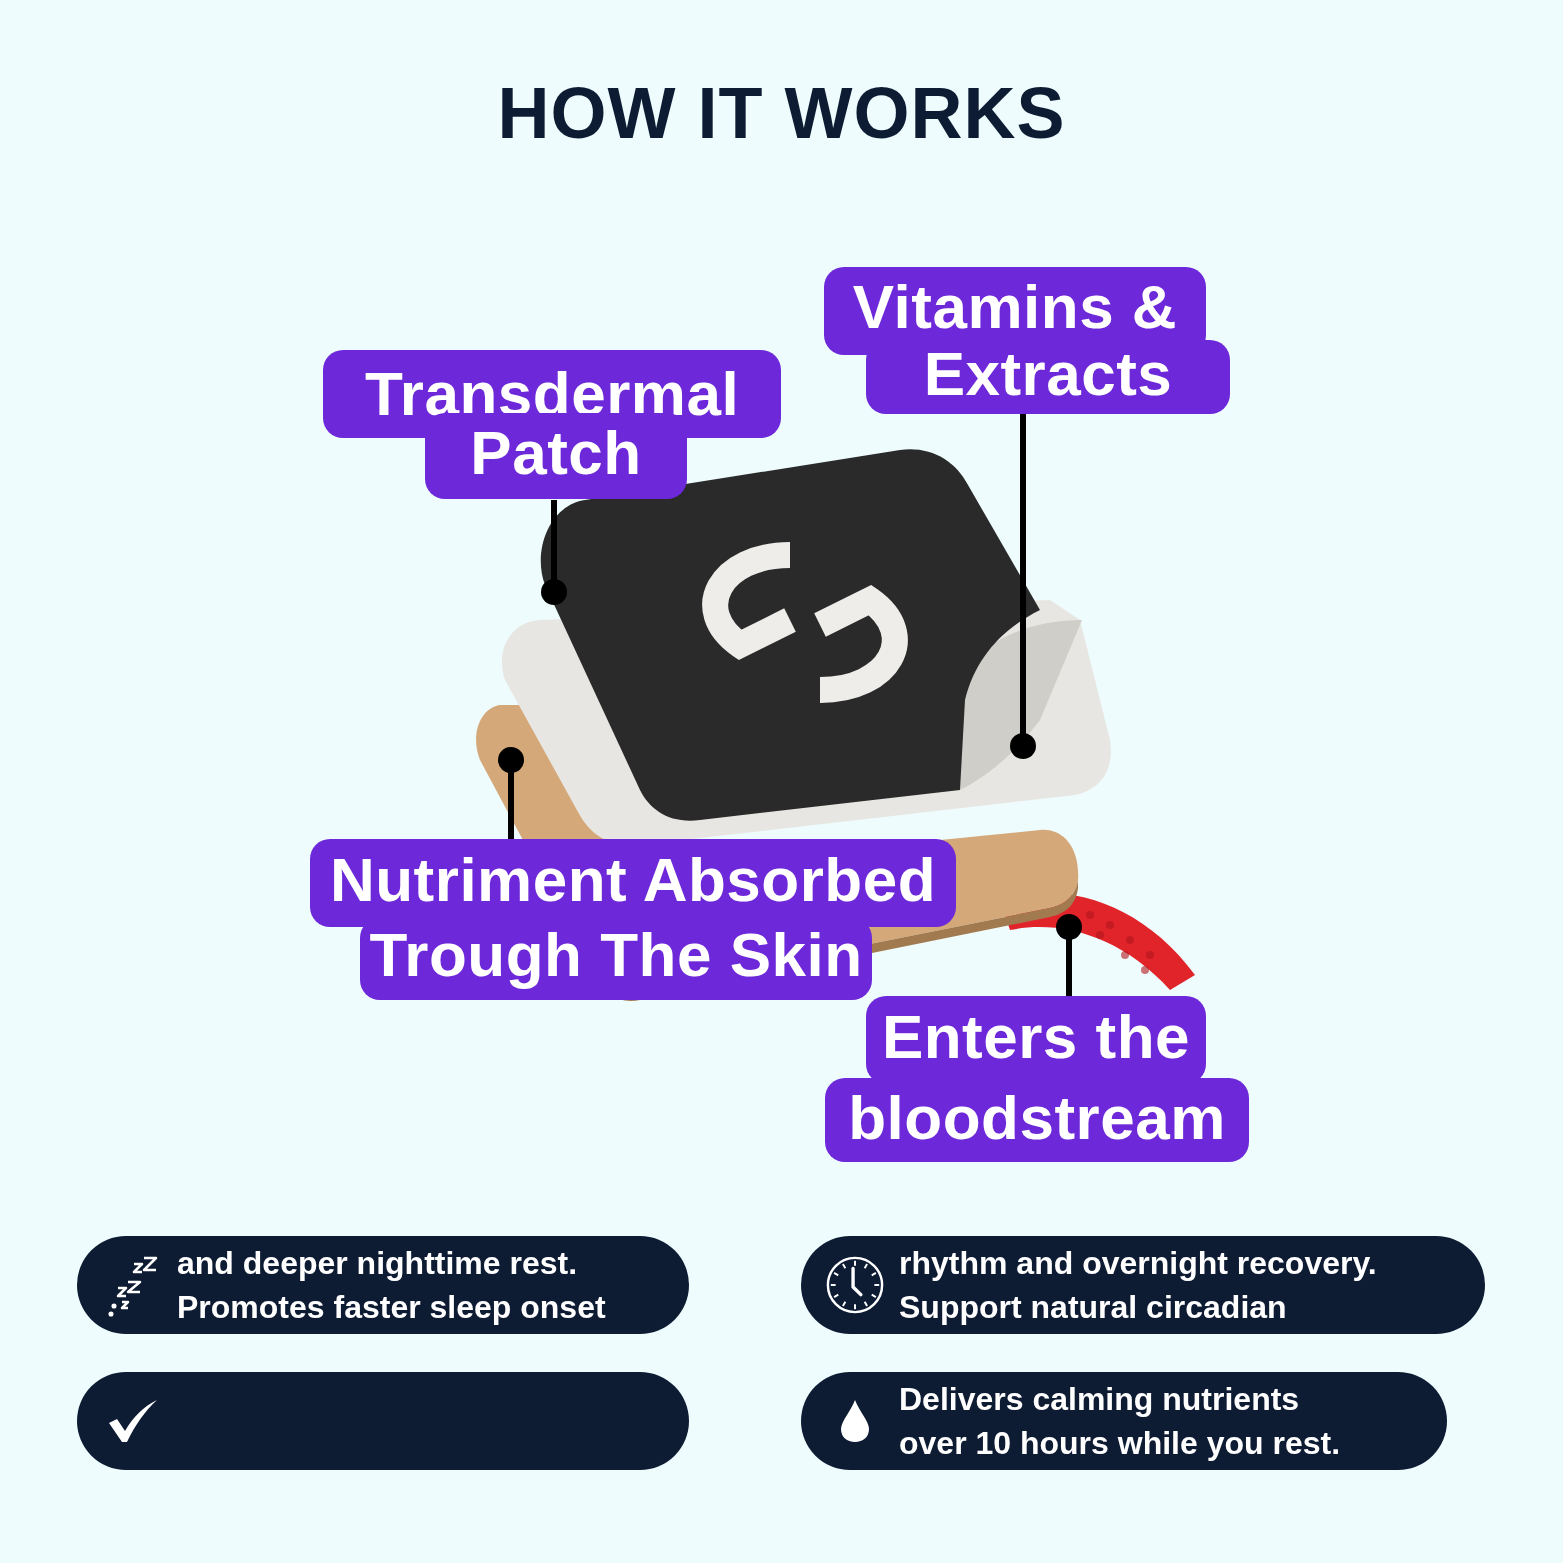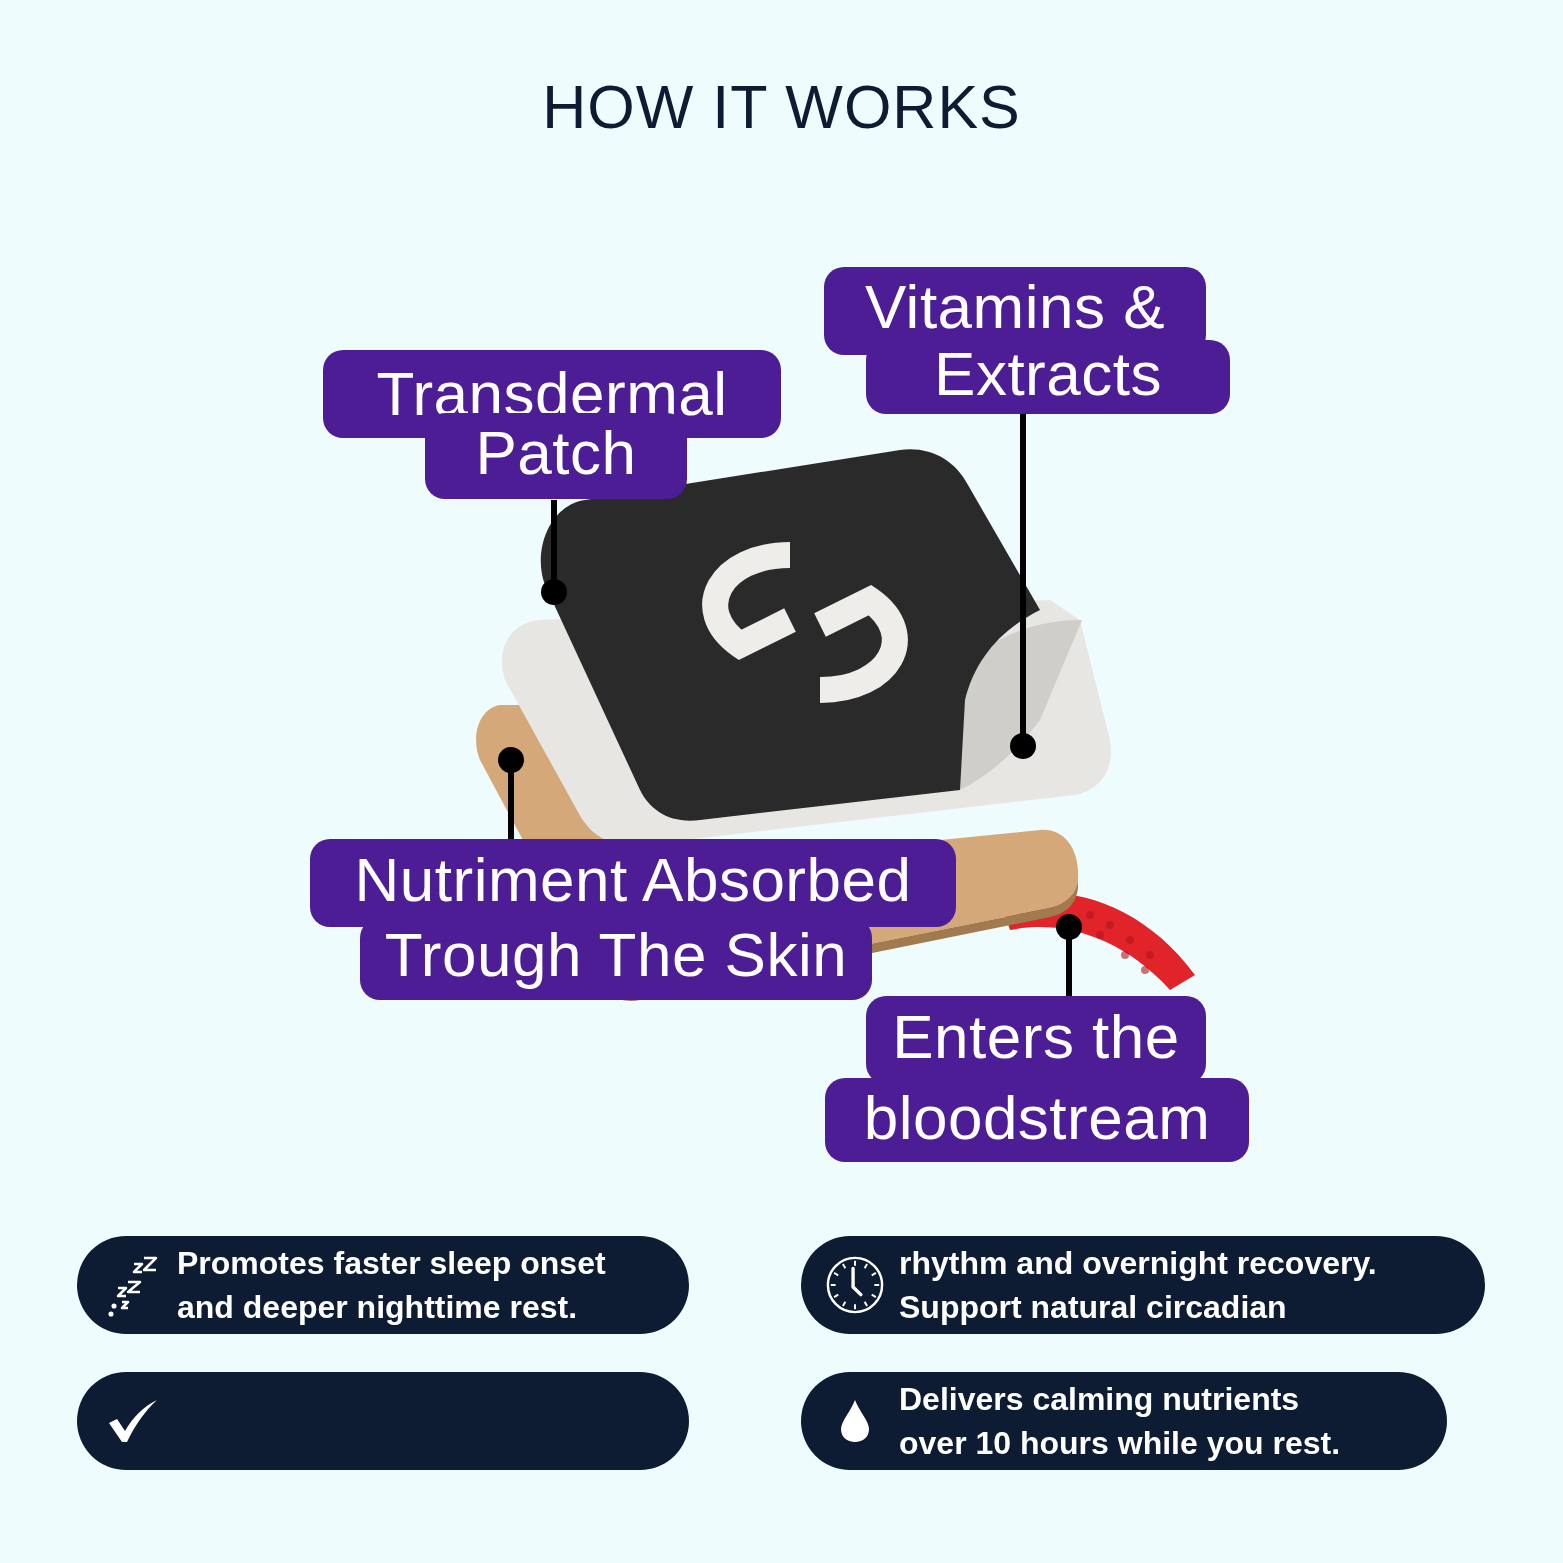--- a/index.html
+++ b/index.html
@@ -4,24 +4,24 @@
 <style>
   html, body { margin:0; padding:0; }
   body {
     width:1563px; height:1563px; position:relative; overflow:hidden;
     background:#eefcfd;
     font-family:"Liberation Sans", "DejaVu Sans", sans-serif;
     color:#0d1b33;
   }
   .title {
     position:absolute; left:0; right:0; top:72px; text-align:center;
-    font-size:61px; font-weight:400; letter-spacing:1px; color:#0d1b33;
+    font-size:72px; font-weight:700; letter-spacing:1px; color:#0d1b33;
   }
   .tag {
-    position:absolute; background:#4c1d95; color:#fff; font-weight:400;
+    position:absolute; background:#6d28d9; color:#fff; font-weight:700;
     border-radius:20px; text-align:center; white-space:nowrap;
     font-size:62px; line-height:80px; letter-spacing:0.5px;
   }
   .line { position:absolute; background:#000; width:6px; }
   .dot { position:absolute; width:26px; height:26px; border-radius:50%; background:#000; }
   .pill {
     position:absolute; background:#0d1b33; color:#fff; border-radius:50px;
     display:flex; align-items:center; box-sizing:border-box;
   }
   .pill .icon { width:60px; display:flex; justify-content:center; align-items:center; margin-right:14px; }
@@ -95,22 +95,22 @@
       <path d="M36 6 H48 L36 18 H48"></path>
       <path d="M26 12 H34 L26 20 H34"></path>
       <path d="M20 30 H32 L20 40 H32"></path>
       <path d="M10 36 H18 L10 44 H18"></path>
       <path d="M14 50 H20 L14 56 H20"></path>
       <circle cx="6" cy="54" r="1.3" fill="#fff"></circle>
         <circle cx="3" cy="62" r="1.3" fill="#fff"></circle>
     </svg>
   </span>
   <div class="text">
+    <div>and deeper nighttime rest.</div>
     <div>Promotes faster sleep onset</div>
-    <div>and deeper nighttime rest.</div>
   </div>
 </div>
 
 <div class="pill" style="left:801px;top:1236px;width:684px;height:98px;padding-left:24px">
   <span class="icon">
     <svg width="62" height="62" viewBox="0 0 62 62" fill="none" stroke="#fff" stroke-width="2.5">
       <circle cx="31" cy="31" r="28"></circle>
       <g stroke-width="2">
         <line x1="31" y1="6" x2="31" y2="11"></line>
           <line x1="31" y1="51" x2="31" y2="56"></line>

